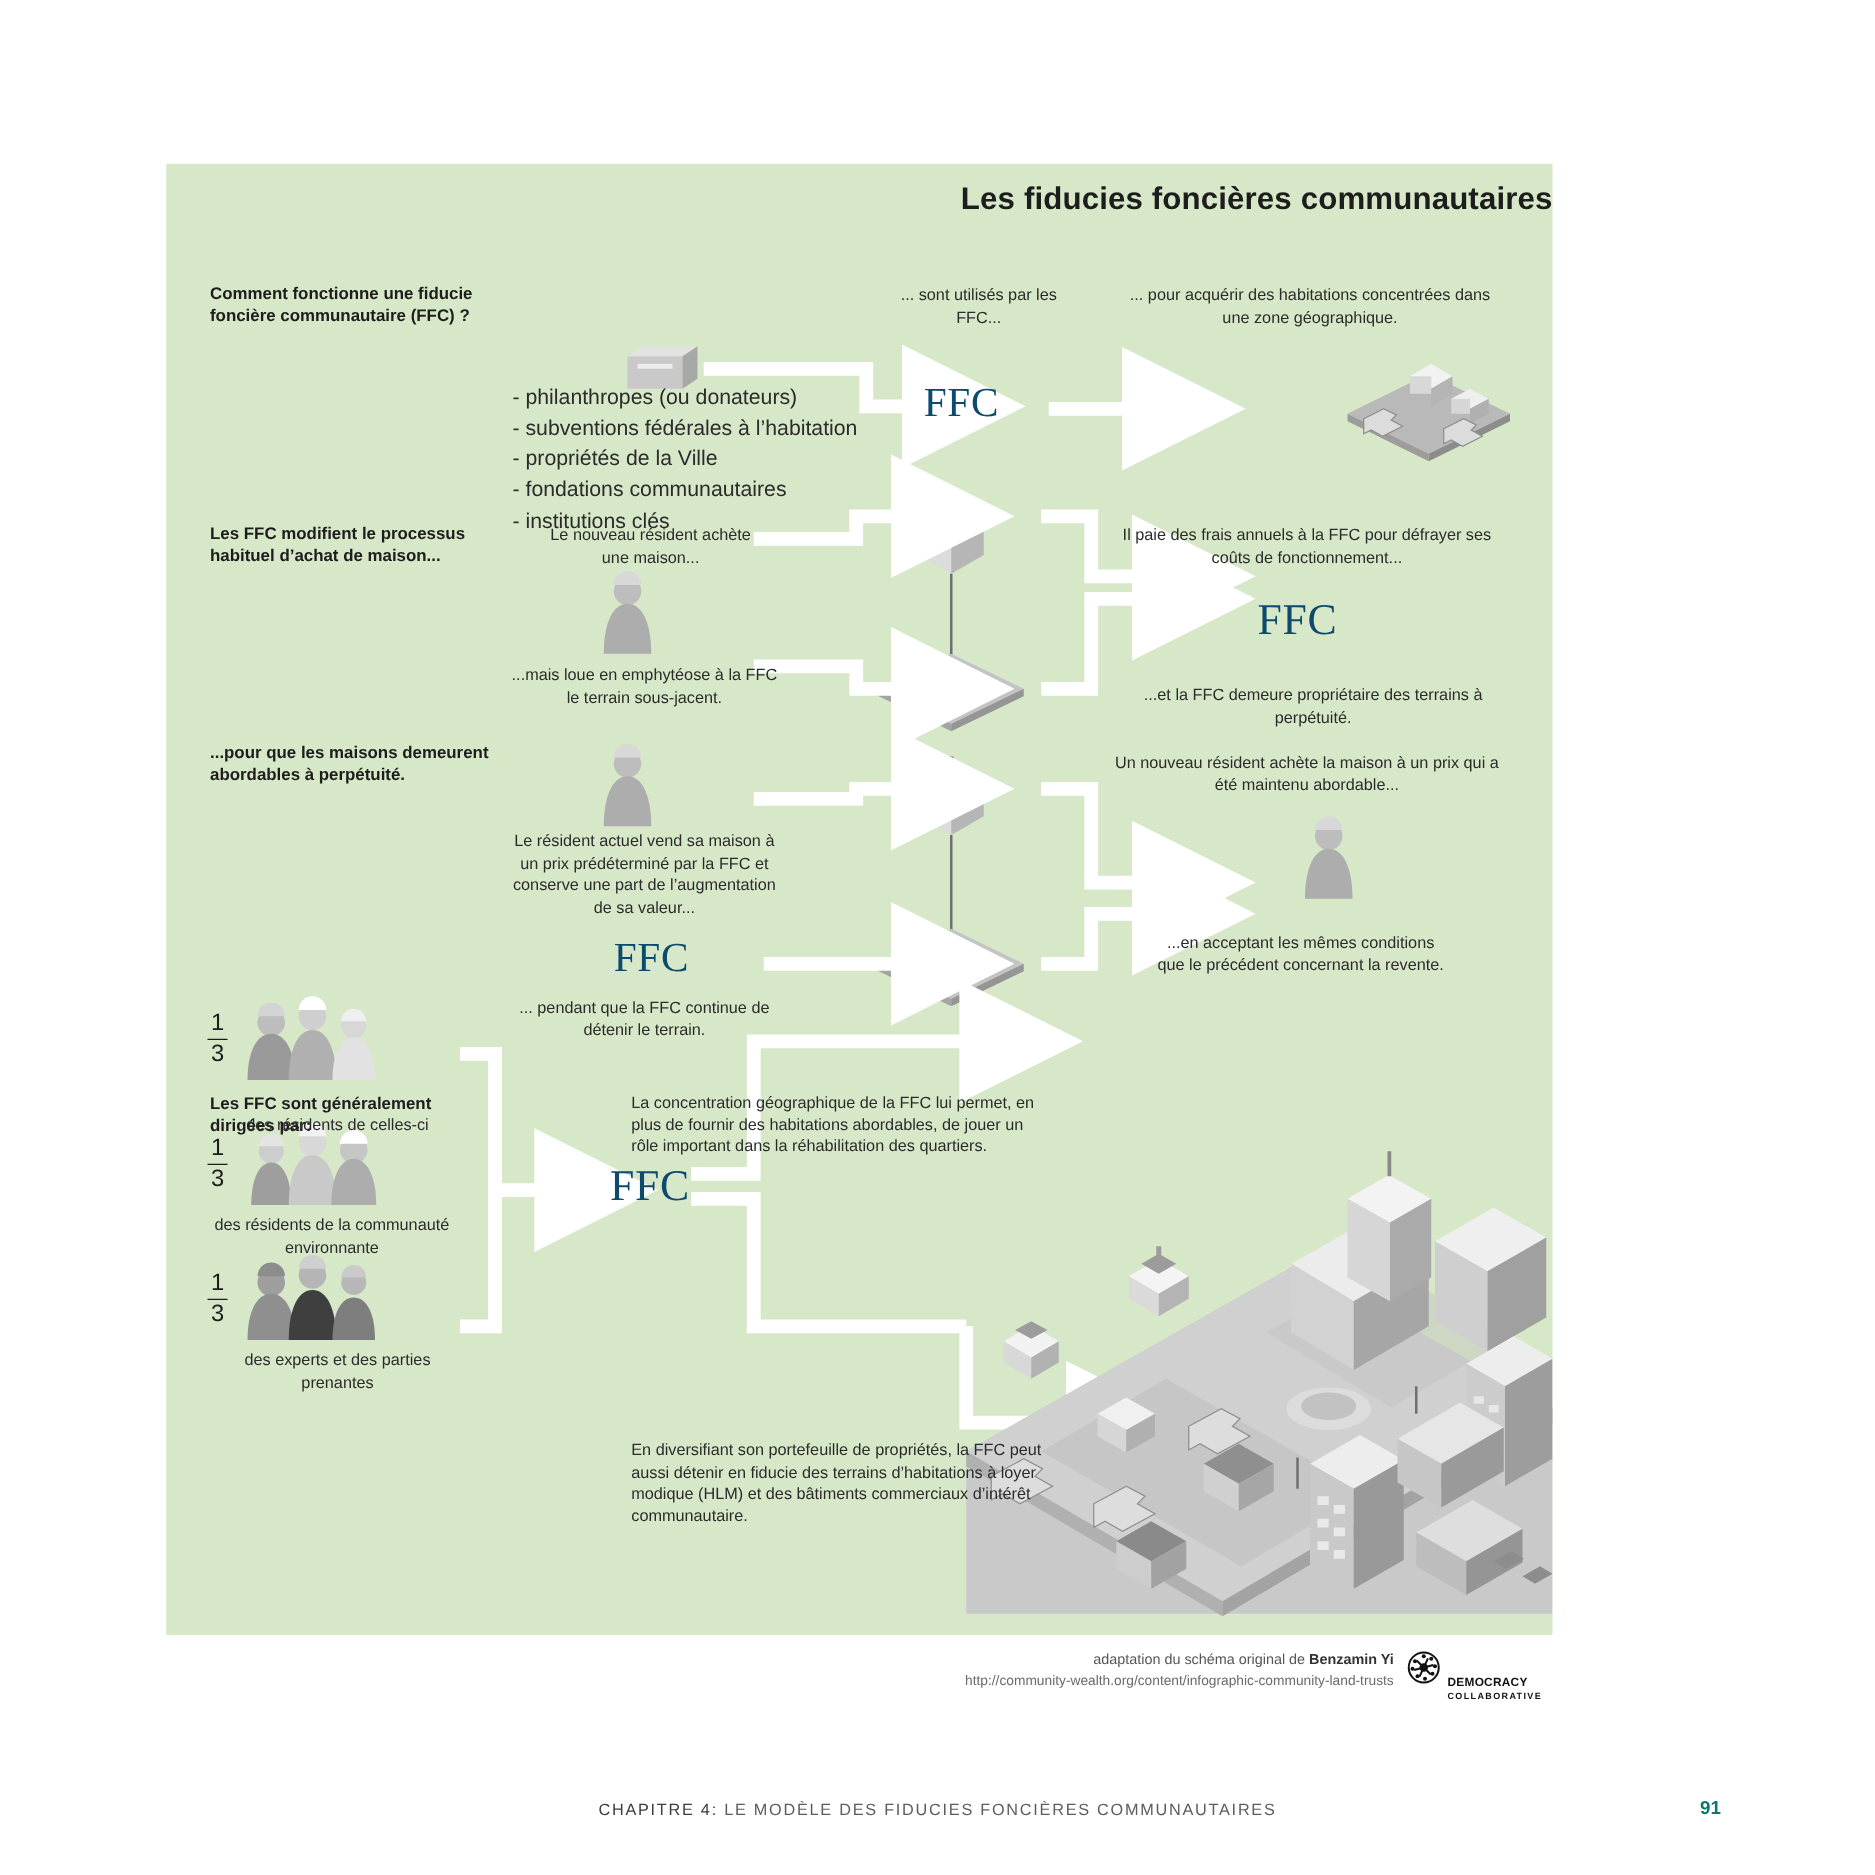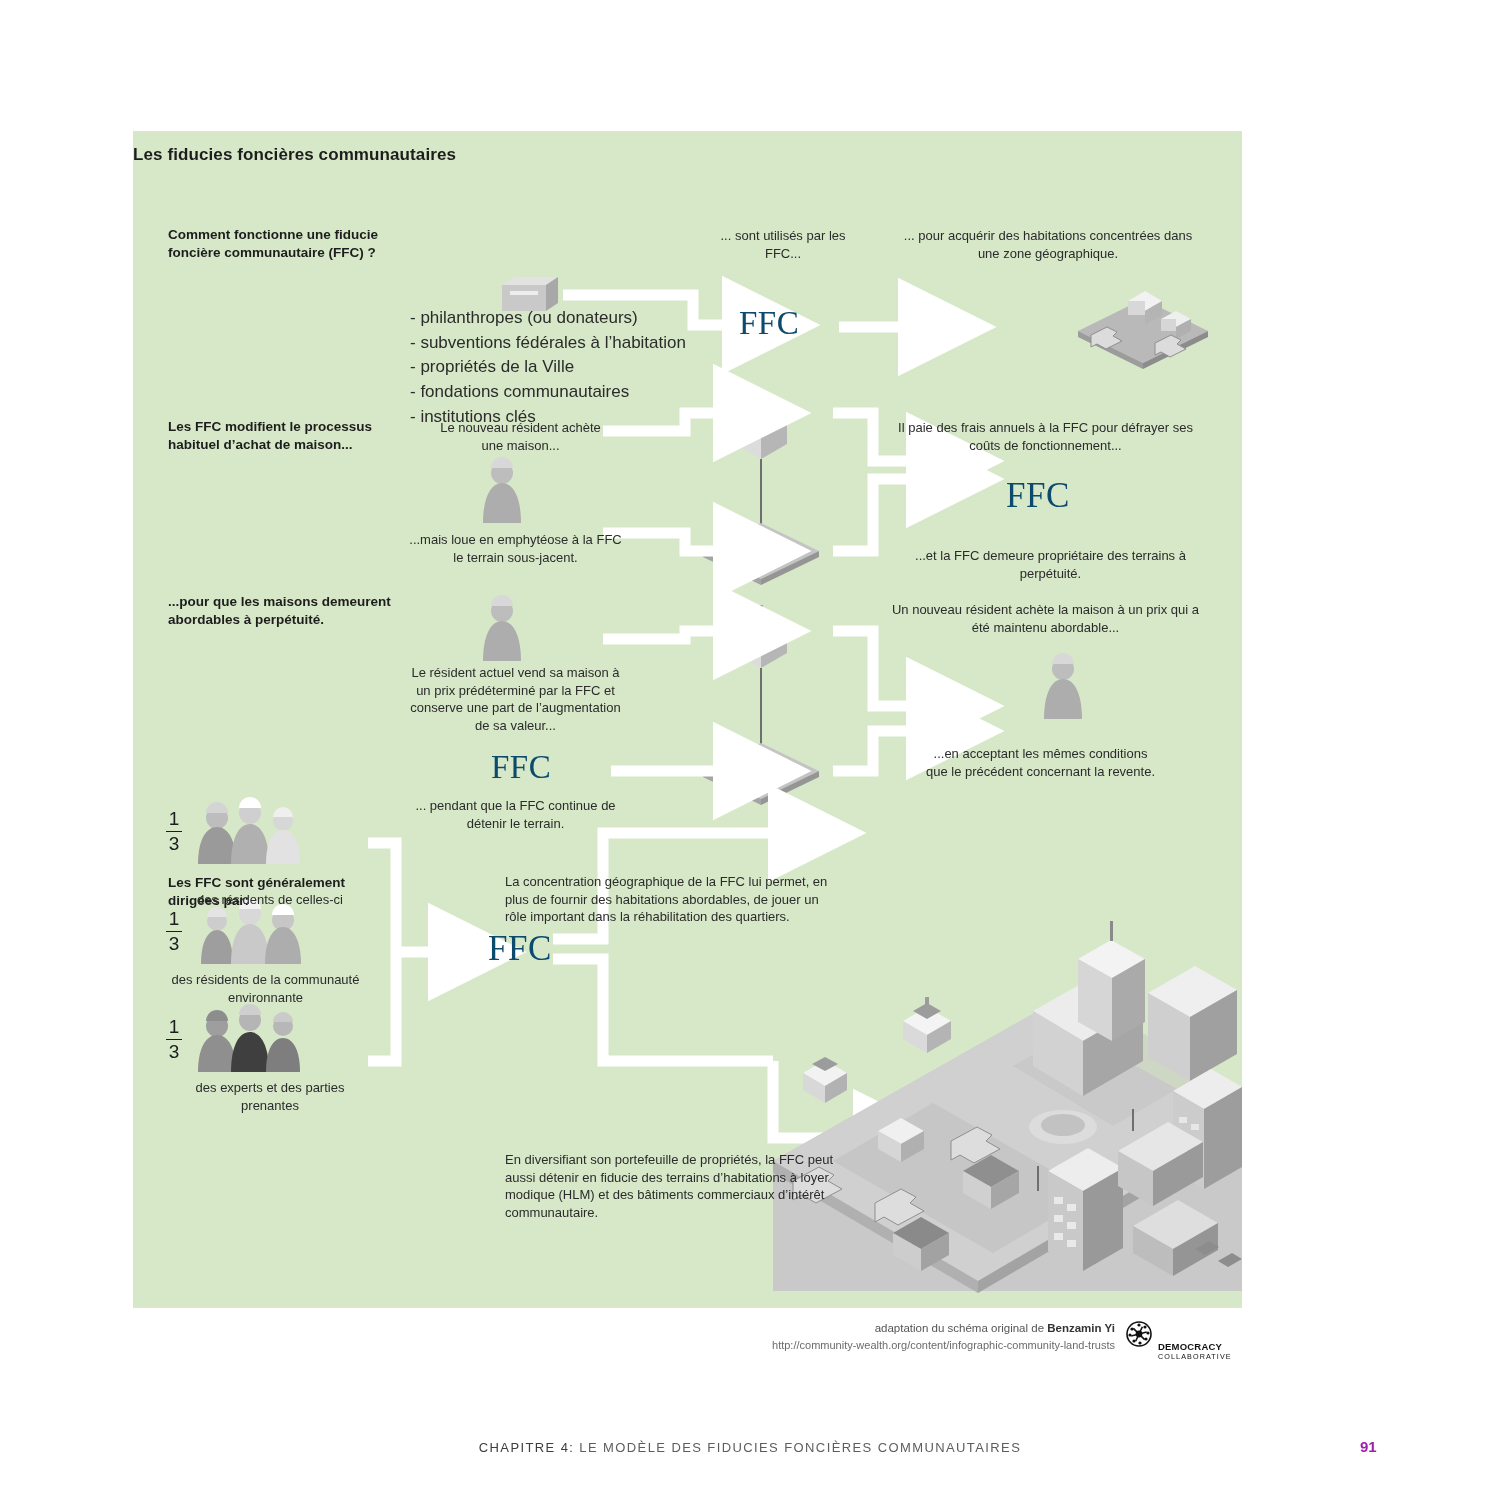--- a/index.html
+++ b/index.html
@@ -29,22 +29,22 @@
     width: 1109px;
     height: 1177px;
     background: #d7e8c8;
   }
 
   .title {
     position: absolute;
     left: 0;
     top: 14px;
     width: 100%;
-    text-align: left;
-    font-size: 17px;
+    text-align: right;
+    font-size: 25px;
     font-weight: bold;
     color: #1d1d1d;
     letter-spacing: 0.1px;
   }
 
   
   .rowlabel {
     position: absolute;
     font-size: 13.5px;
     font-weight: bold;
@@ -133,40 +133,40 @@
     font-weight: bold;
     letter-spacing: 0.2px;
     line-height: 1.15;
     color: #111;
     margin-top: 36px;
   }
   .logo .words span.small {
     display: block;
     font-size: 7.2px;
     letter-spacing: 1.1px;
-    font-weight: normal;
+    font-weight: bold;
   }
 
   .chapter {
     position: absolute;
     left: 0; top: 1440px;
     width: 1500px;
     text-align: center;
     font-size: 13px;
     letter-spacing: 1.4px;
     color: #5d5d5d;
   }
   .chapter .pre { color: #3d3d3d; }
   .pagenum {
     position: absolute;
     left: 1360px;
     top: 1438px;
     font-size: 15px;
     font-weight: bold;
-    color: #a21caf;
+    color: #0f766e;
   }
 </style>
 </head>
 <body>
 
 <div class="page">
 
   <div class="panel">
 
     <div class="title">Les fiducies foncières communautaires</div>

